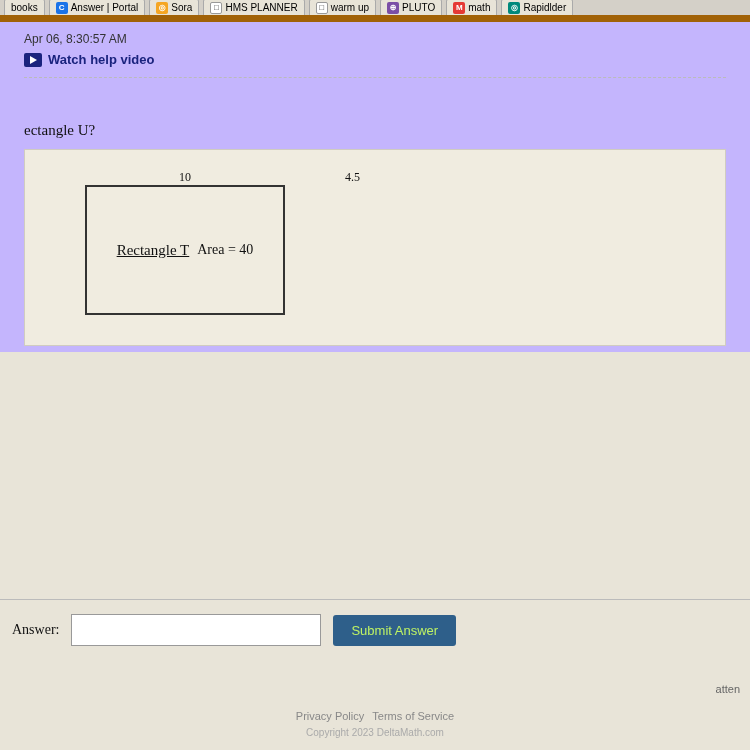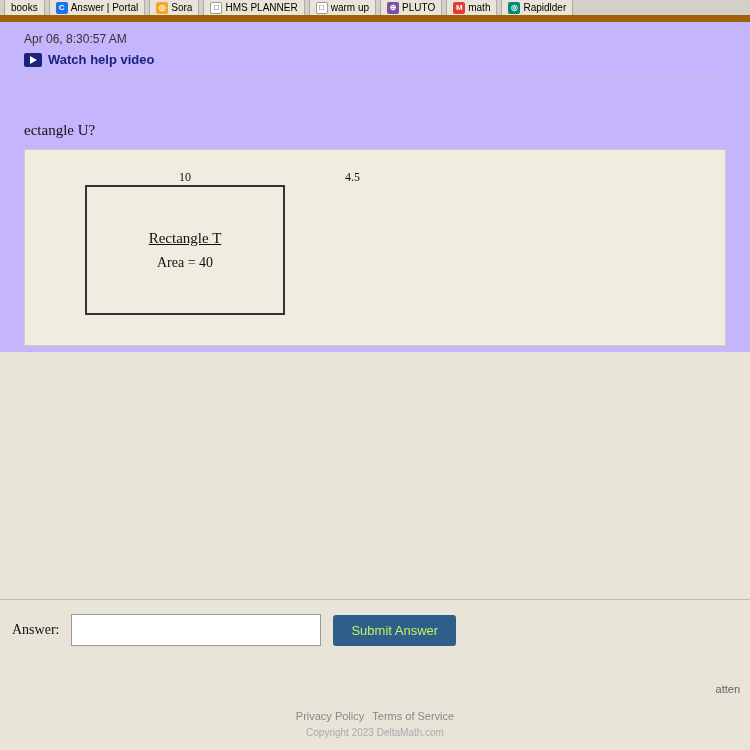--- a/index.html
+++ b/index.html
@@ -138,21 +138,21 @@
 
     .rect-label-top {
       font-size: 12px;
       font-family: Georgia, serif;
       color: #111;
     }
 
     .rect-box {
       border: 2px solid #333;
       display: flex;
-      flex-direction: column;
+      flex-direction: row;
       align-items: center;
       justify-content: center;
       gap: 8px;
     }
 
     .rect-box-T {
       width: 200px;
       height: 130px;
     }
 

